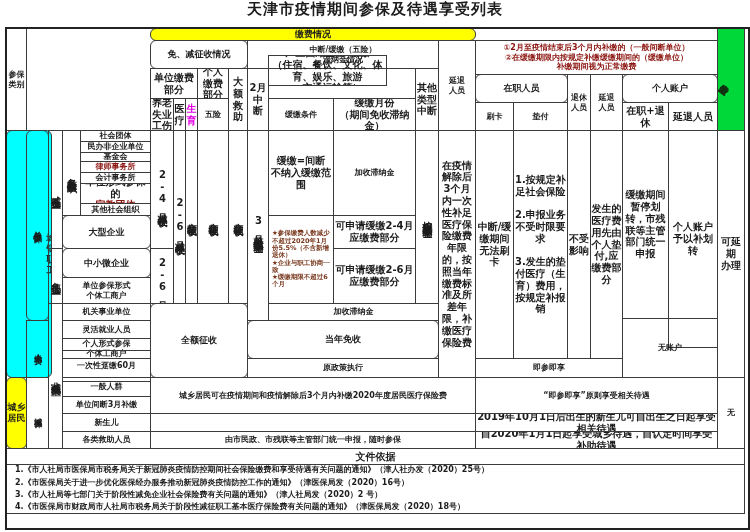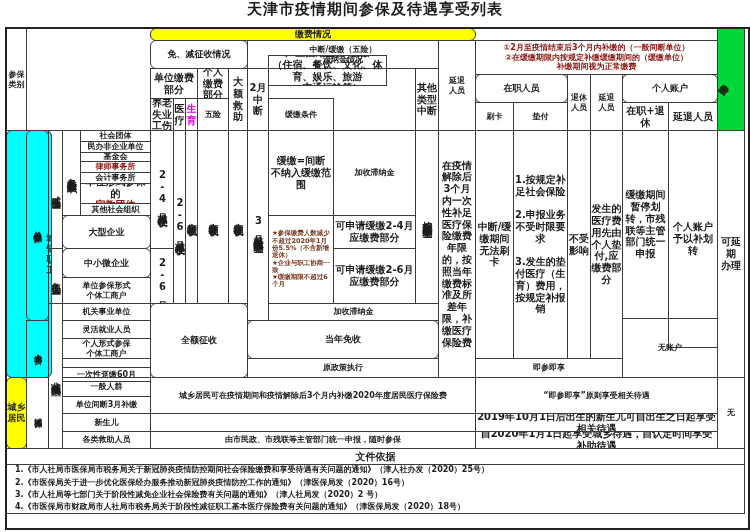--- a/index.html
+++ b/index.html
@@ -67,20 +67,22 @@
 中断</div>
   <div class="c f7" style="left:150px;top:98px;width:24px;height:33px">养老
 失业
 工伤</div>
   <div class="c f7" style="left:173px;top:98px;width:13px;height:33px">医
 疗</div>
   <div class="c f7 mag" style="left:185px;top:98px;width:13px;height:33px">生
 育</div>
   <div class="c" style="left:197px;top:98px;width:32px;height:33px">五险</div>
   <div class="c" style="left:268px;top:98px;width:66px;height:33px">缓缴条件</div>
+  <div class="c f7" style="left:333px;top:98px;width:83px;height:33px">缓缴月份
+（期间免收滞纳金）</div>
   <div class="c red" style="left:475px;top:40px;width:243px;height:35px">①2月至疫情结束后3个月内补缴的（一般间断单位）
 ②在缓缴期限内按规定补缴缓缴期间的（缓缴单位）
 补缴期间视为正常缴费</div>
   <div class="c f9" style="left:475px;top:74px;width:93px;height:29px">在职人员</div>
   <div class="c" style="left:567px;top:74px;width:24px;height:57px">退休
 人员</div>
   <div class="c" style="left:590px;top:74px;width:33px;height:57px">延退
 人员</div>
   <div class="c f9" style="left:622px;top:74px;width:96px;height:29px">个人账户</div>
   <div class="c" style="left:475px;top:102px;width:39px;height:29px">刷卡</div>
@@ -111,21 +113,21 @@
   </div>
   <div class="c" style="left:80px;top:203px;width:71px;height:13px">其他社会组织</div>
   <div class="c f9" style="left:62px;top:215px;width:89px;height:34px">大型企业</div>
   <div class="c f9" style="left:62px;top:248px;width:89px;height:30px">中小微企业</div>
   <div class="c" style="left:62px;top:277px;width:89px;height:27px">单位参保形式
 个体工商户</div>
   <div class="c" style="left:62px;top:303px;width:89px;height:18px">机关事业单位</div>
   <div class="c" style="left:62px;top:320px;width:89px;height:19px">灵活就业人员</div>
   <div class="c" style="left:62px;top:338px;width:89px;height:21px">个人形式参保
 个体工商户</div>
-  <div class="c" style="left:62px;top:367px;width:89px;height:15px">一次性趸缴60月</div>
+  <div class="c" style="left:62px;top:350px;width:89px;height:32px">一次性趸缴60月</div>
   <div class="c" style="left:62px;top:377px;width:89px;height:20px">一般人群</div>
   <div class="c" style="left:62px;top:396px;width:89px;height:18px">单位间断3月补缴</div>
   <div class="c" style="left:62px;top:413px;width:89px;height:19px">新生儿</div>
   <div class="c" style="left:62px;top:431px;width:89px;height:18px">各类救助人员</div>
 
   <div class="c v f7" style="left:150px;top:130px;width:24px;height:119px">2-4月减半征收</div>
   <div class="c v f7" style="left:150px;top:248px;width:24px;height:56px">2-6月免征</div>
   <div class="c v f7" style="left:173px;top:130px;width:13px;height:174px">2-6月减半征收</div>
   <div class="c v f7" style="left:185px;top:130px;width:13px;height:174px">全额征收</div>
   <div class="c v f7" style="left:197px;top:130px;width:32px;height:174px">全额征收</div>

